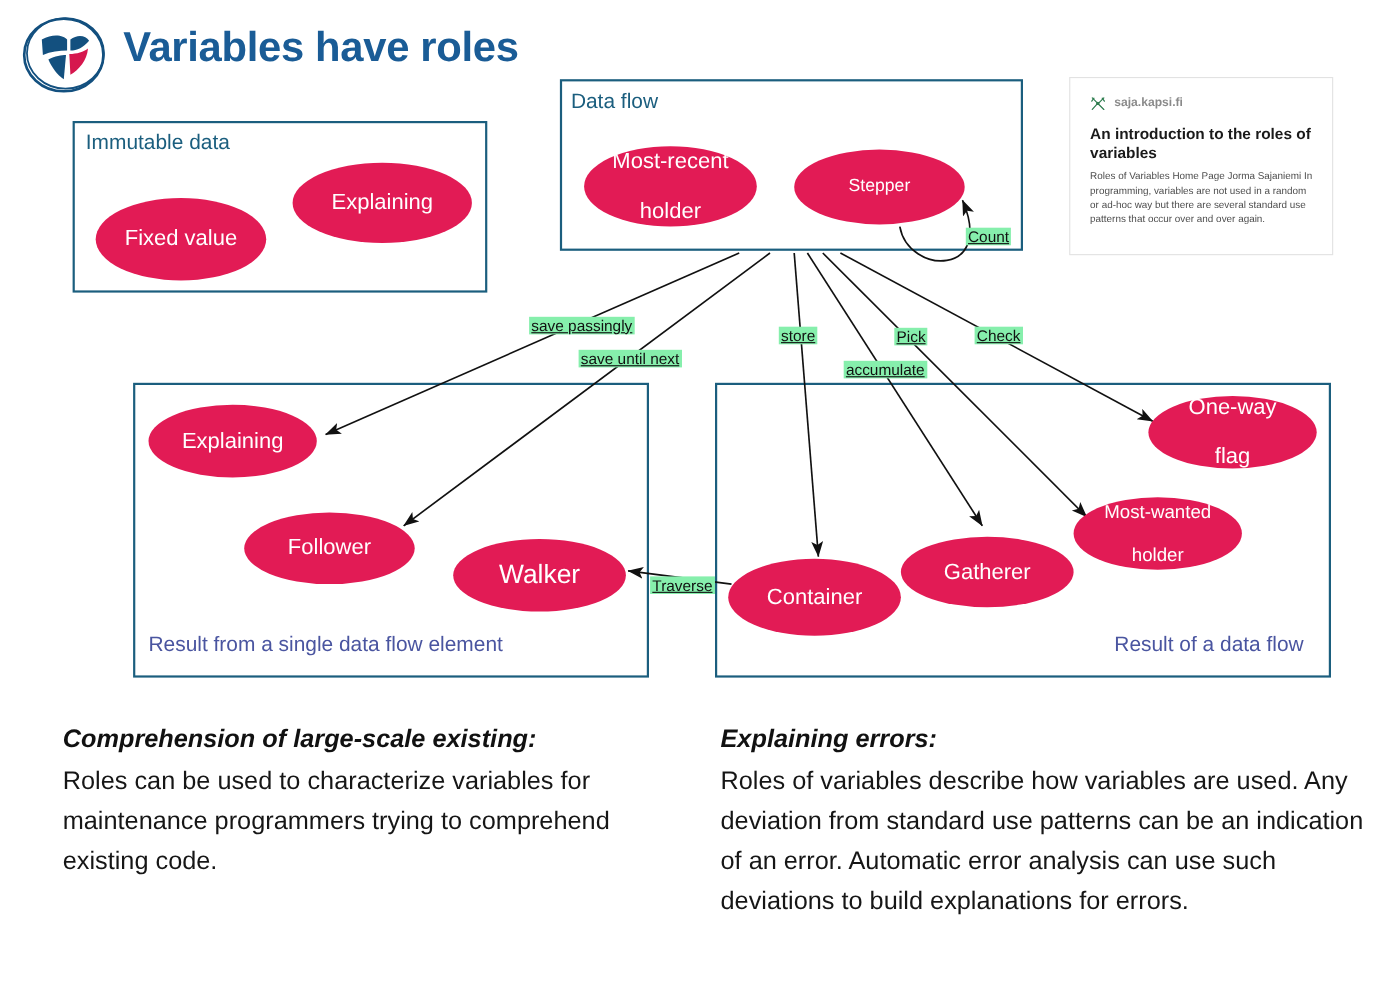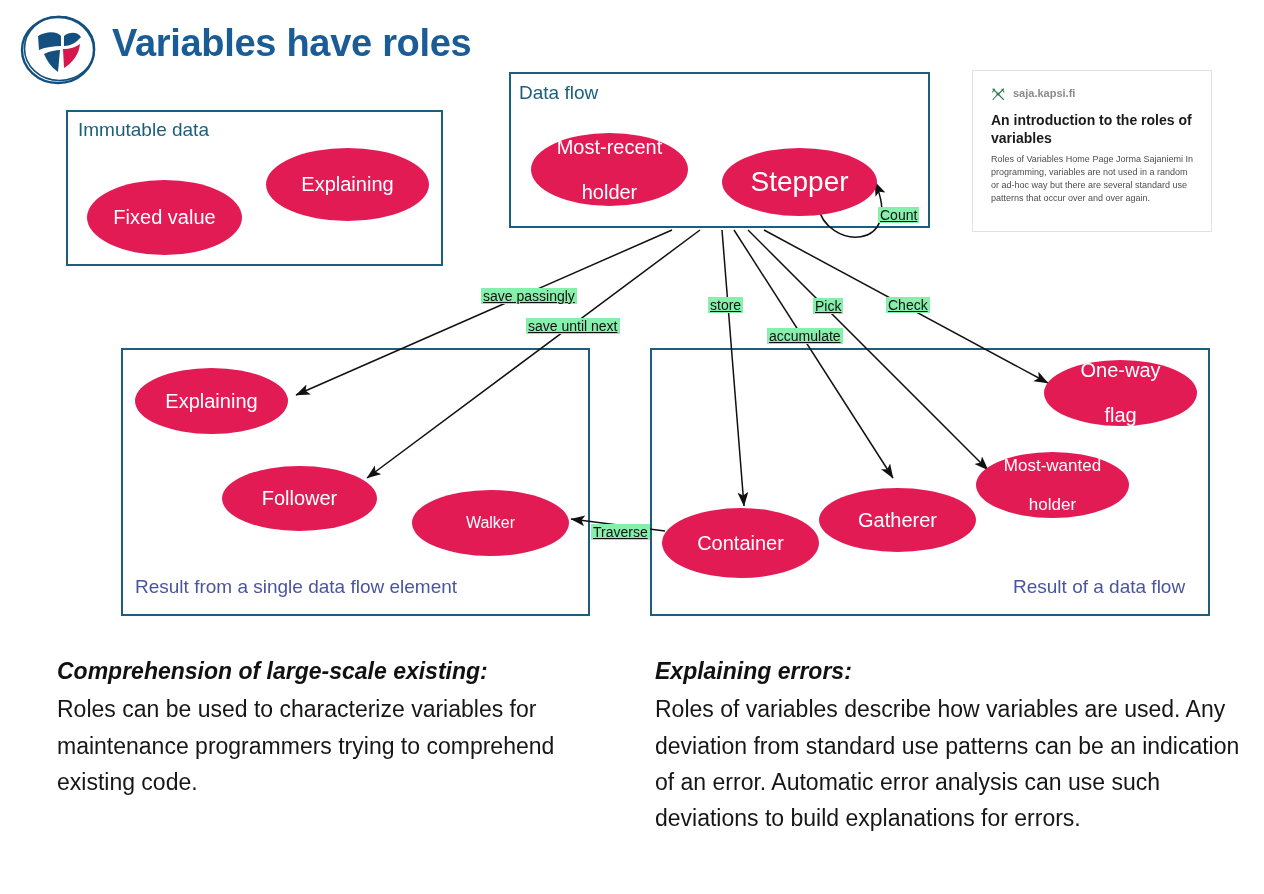--- a/index.html
+++ b/index.html
@@ -216,31 +216,31 @@
   <div class="ellipse" style="left:266px; top:148px; width:163px; height:73px; font-size:20px;">
     <span>Explaining</span>
   </div>
 
   <div class="ellipse" style="left:531px; top:133px; width:157px; height:73px; font-size:20px;">
     <span>
       <span>Most-recent</span><br>
       <span>holder</span>
     </span>
   </div>
-  <div class="ellipse" style="left:722px; top:148px; width:155px; height:68px; font-size:28px;">
+  <div class="ellipse" style="left:722px; top:136px; width:155px; height:68px; font-size:16px;">
     <span>Stepper</span>
   </div>
 
   <div class="ellipse" style="left:135px; top:368px; width:153px; height:66px; font-size:20px;">
     <span>Explaining</span>
   </div>
   <div class="ellipse" style="left:222px; top:466px; width:155px; height:65px; font-size:20px;">
     <span>Follower</span>
   </div>
-  <div class="ellipse" style="left:412px; top:490px; width:157px; height:66px; font-size:16px;">
+  <div class="ellipse" style="left:412px; top:490px; width:157px; height:66px; font-size:24px;">
     <span>Walker</span>
   </div>
 
   <div class="ellipse" style="left:1044px; top:360px; width:153px; height:66px; font-size:20px;">
     <span>
       <span>One-way</span><br>
       <span>flag</span>
     </span>
   </div>
   <div class="ellipse" style="left:976px; top:452px; width:153px; height:66px; font-size:17px;">

